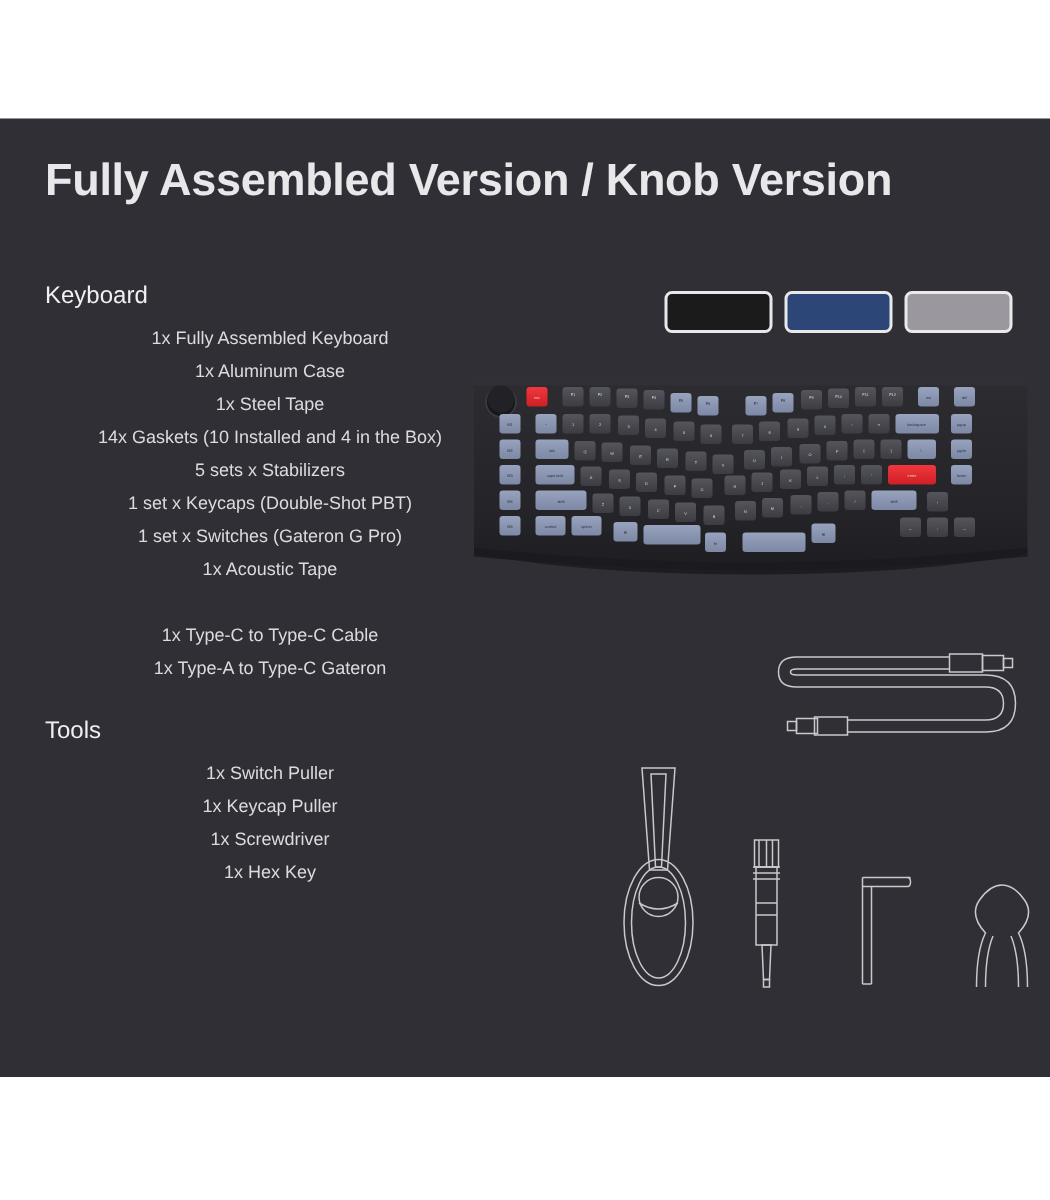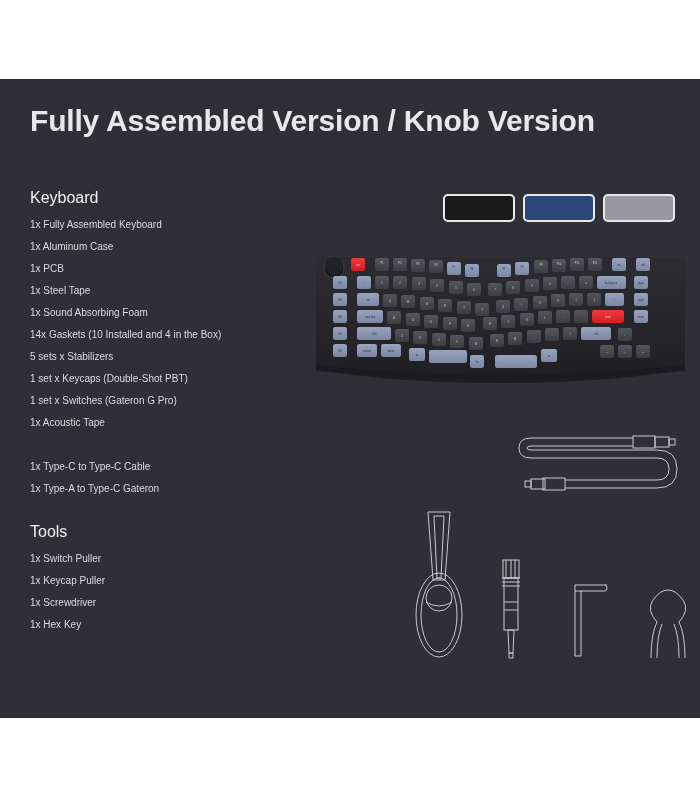--- a/index.html
+++ b/index.html
@@ -37,24 +37,25 @@
   }
   .sec-head{
     font-size:16px;
     font-weight:normal;
     color:#f0f0f2;
     margin:0 0 6px 0;
     line-height:20px;
   }
   .sec-gap{height:22px;}
   .line{
-    font-size:10px;
+    font-size:12px;
     color:#dcdcdf;
     line-height:22px;
     white-space:nowrap;
+    text-align:center;
   }
   .line.bold{font-weight:bold;color:#f0f0f2;}
 
   
   .swatches{
     position:absolute;
     left:443px;top:194px;
     display:flex;
     gap:8px;
   }
@@ -95,23 +96,21 @@
   <div class="panel" style="background: rgb(47, 47, 53);"></div>
 
   <div class="title">Fully Assembled Version / Knob Version</div>
 
   <div class="spec">
 
     <div>
       <div class="sec-head">Keyboard</div>
       <div class="line">1x Fully Assembled Keyboard</div>
       <div class="line">1x Aluminum Case</div>
-      <div class="line">1x PCB</div>
       <div class="line">1x Steel Tape</div>
-      <div class="line">1x Sound Absorbing Foam</div>
       <div class="line">14x Gaskets (10 Installed and 4 in the Box)</div>
       <div class="line">5 sets x Stabilizers</div>
       <div class="line">1 set x Keycaps (Double-Shot PBT)</div>
       <div class="line">1 set x Switches (Gateron G Pro)</div>
       <div class="line">1x Acoustic Tape</div>
     </div>
 
     <div class="sec-gap"></div>
 
     <div>

